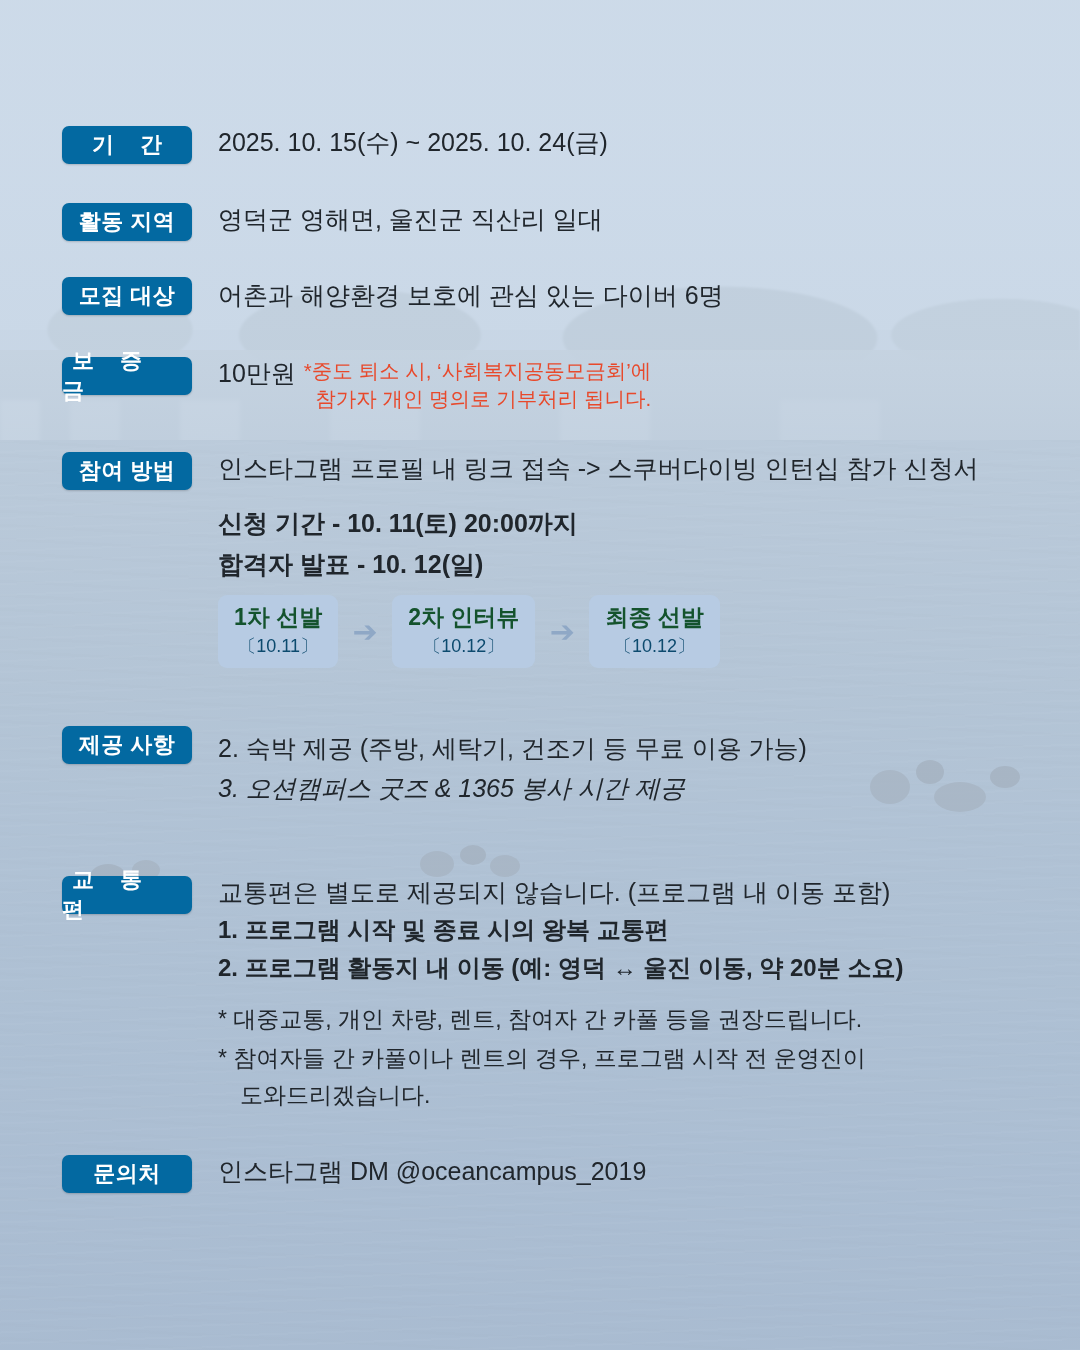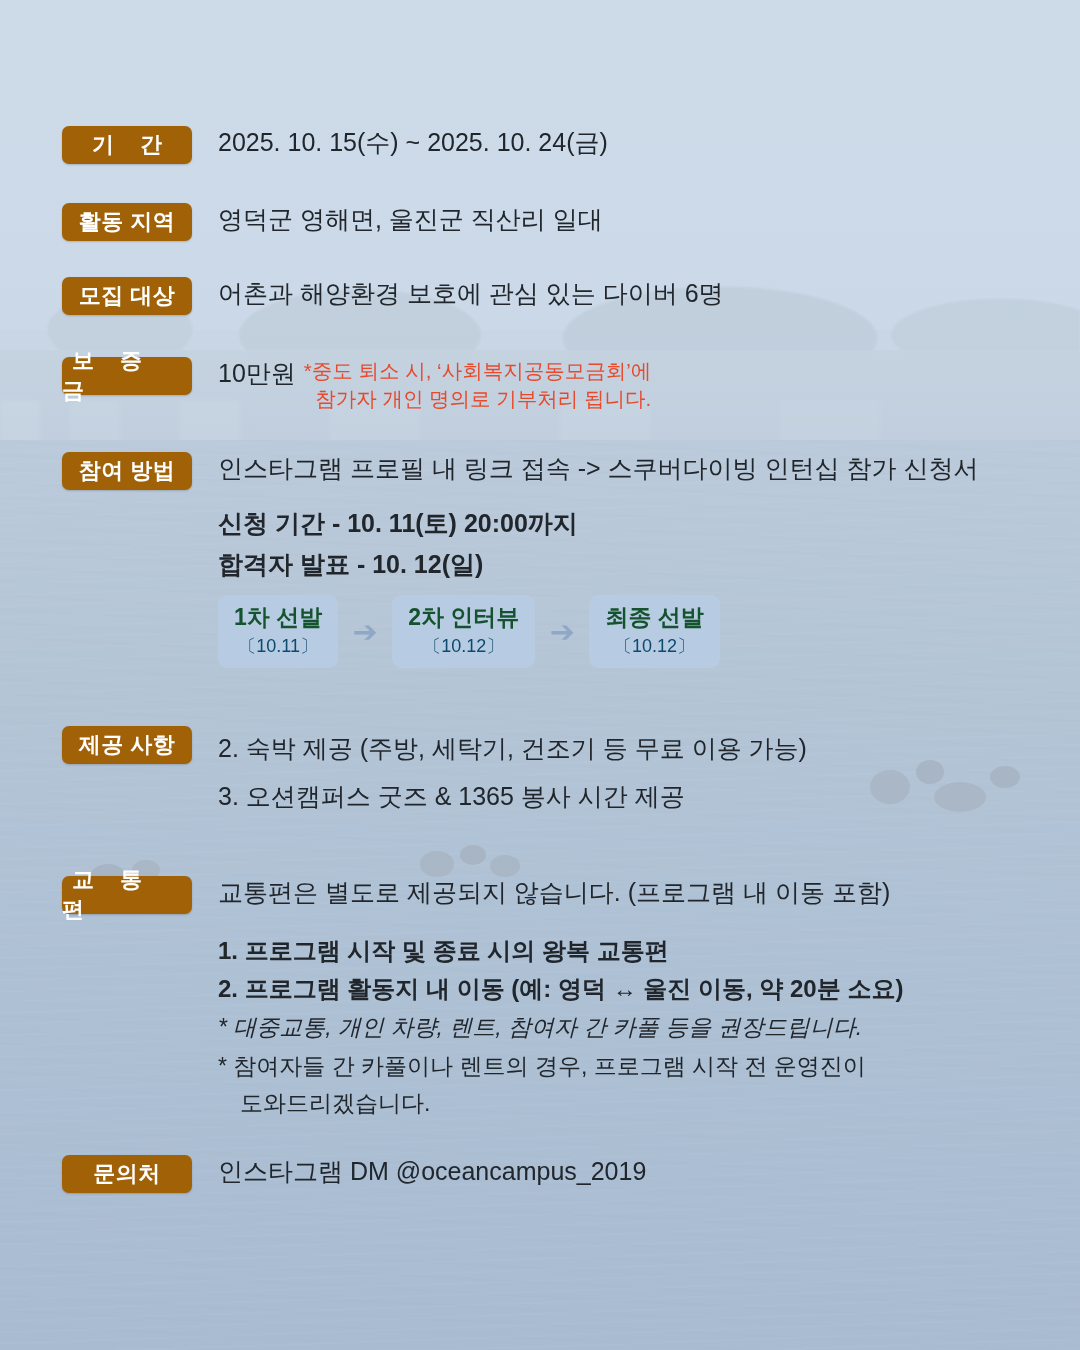--- a/index.html
+++ b/index.html
@@ -62,21 +62,21 @@
   #wash {
     position:absolute; inset:0; z-index:1;
     background:linear-gradient(rgba(206,220,235,.80), rgba(198,214,232,.78));
   }
 
   
   #content { position:absolute; inset:0; z-index:2; }
 
   .row { position:absolute; display:flex; }
   .tag {
-    background:#a16207; color:#fff; border-radius:7px;
+    background:#0369a1; color:#fff; border-radius:7px;
     font-weight:bold; font-size:22px; letter-spacing:.5px;
     display:flex; align-items:center; justify-content:center;
     width:130px; height:38px; flex:0 0 130px;
     box-shadow:0 1px 2px rgba(0,0,0,.18);
   }
   .tag.wide-space { letter-spacing:10px; text-indent:10px; }
   .body { margin-left:26px; }
   .line {
     font-size:25px; color:#20262c; line-height:1.35; white-space:nowrap;
   }
@@ -137,21 +137,21 @@
     </div>
   </div>
 
   <div class="row" style="left:62px; top:203px;">
     <div class="tag">활동 지역</div>
     <div class="body">
       <div class="line">영덕군 영해면, 울진군 직산리 일대</div>
     </div>
   </div>
 
-  <div class="row" style="left:62px; top:277px;">
+  <div class="row" style="left:62px; top:277px;align-items:center;">
     <div class="tag">모집 대상</div>
     <div class="body">
       <div class="line">어촌과 해양환경 보호에 관심 있는 다이버 6명</div>
     </div>
   </div>
 
   <div class="row" style="left:62px; top:357px;">
     <div class="tag wide-space">보 증 금</div>
     <div class="body">
       <div class="two-col-red">
@@ -187,32 +187,32 @@
           <div class="d">〔10.12〕</div>
         </div>
       </div>
     </div>
   </div>
 
   <div class="row" style="left:62px; top:726px;">
     <div class="tag">제공 사항</div>
     <div class="body">
       <div class="line" style="margin-top:6px;">2. 숙박 제공 (주방, 세탁기, 건조기 등 무료 이용 가능)</div>
-      <div class="line" style="margin-top:14px;">3. 오션캠퍼스 굿즈 &amp; 1365 봉사 시간 제공</div>
+      <div class="line" style="margin-top:6px;font-style:italic;">3. 오션캠퍼스 굿즈 &amp; 1365 봉사 시간 제공</div>
     </div>
   </div>
 
   <div class="row" style="left:62px; top:876px;">
     <div class="tag wide-space">교 통 편</div>
     <div class="body">
       <div class="line">교통편은 별도로 제공되지 않습니다. (프로그램 내 이동 포함)</div>
-      <div class="line bold sm" style="margin-top:25px;">1. 프로그램 시작 및 종료 시의 왕복 교통편</div>
+      <div class="line bold sm" style="margin-top:4px;">1. 프로그램 시작 및 종료 시의 왕복 교통편</div>
       <div class="line bold sm" style="margin-top:6px;">2. 프로그램 활동지 내 이동 (예: 영덕 ↔ 울진 이동, 약 20분 소요)</div>
 
-      <div class="note" style="margin-top:5px;font-style:italic;">* 대중교통, 개인 차량, 렌트, 참여자 간 카풀 등을 권장드립니다.</div>
+      <div class="note" style="margin-top:18px;">* 대중교통, 개인 차량, 렌트, 참여자 간 카풀 등을 권장드립니다.</div>
       <div class="note" style="margin-top:6px;">* 참여자들 간 카풀이나 렌트의 경우, 프로그램 시작 전 운영진이</div>
       <div class="note indent" style="margin-top:4px;">도와드리겠습니다.</div>
     </div>
   </div>
 
   <div class="row" style="left:62px; top:1155px;">
     <div class="tag">문의처</div>
     <div class="body">
       <div class="line">인스타그램 DM  @oceancampus_2019</div>
     </div>

